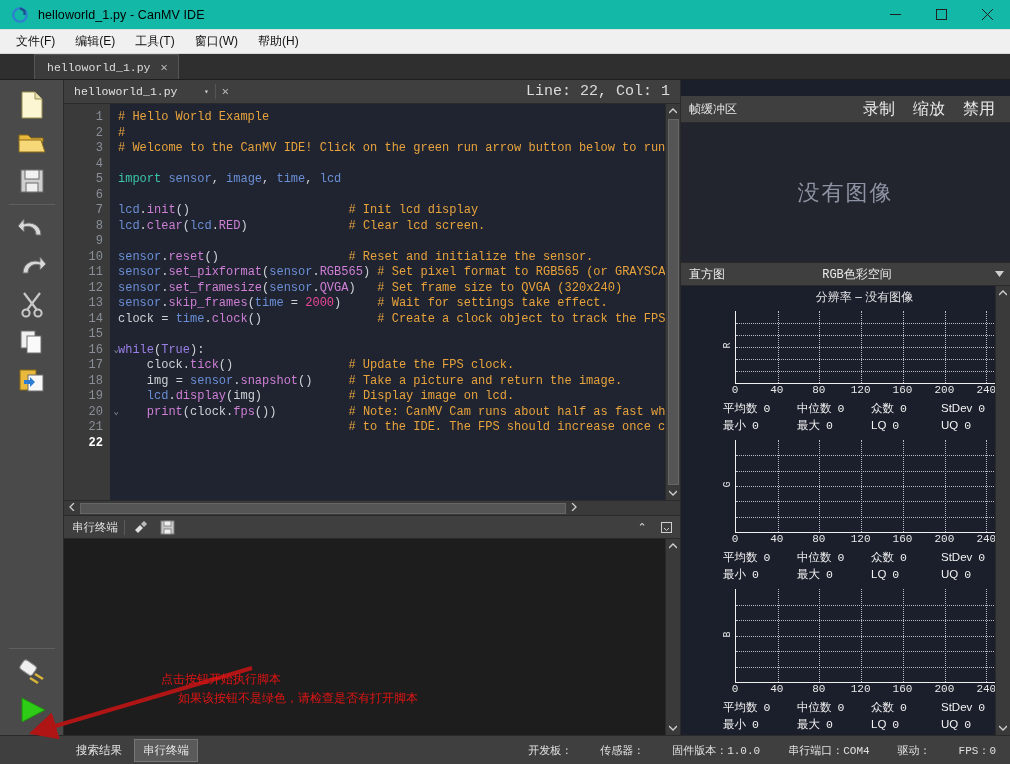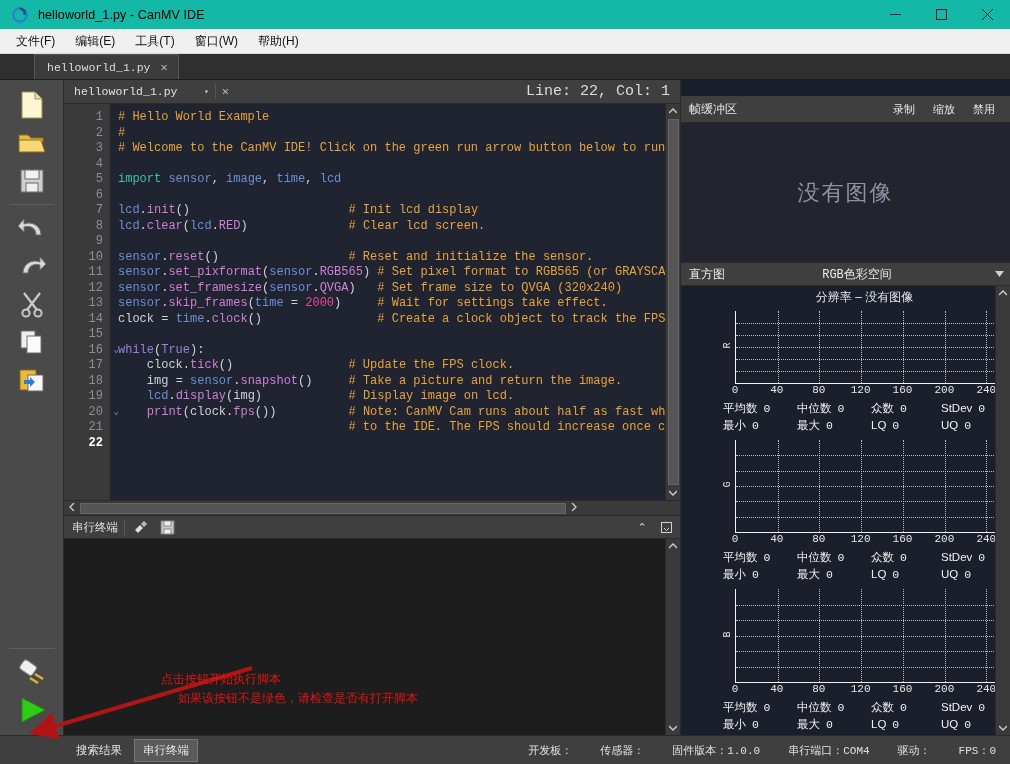--- a/index.html
+++ b/index.html
@@ -138,21 +138,21 @@
 
   
   .right { width: 330px; flex: none; background: #1b1f2b; display: flex; flex-direction: column;
     border-left: 1px solid #2a2a2a; }
   .fb-head {
     height: 26px; background: #3f3f3f; flex: none; display: flex; align-items: center;
     padding: 0 6px 0 8px; gap: 0; margin-top: 16px;
   }
   .fb-title { font-size: 12px; color: #e8e8e8; }
   .fb-btns { margin-left: auto; display: flex; gap: 0; }
-  .fb-btn { font-size: 11px; color: #e8e8e8; padding: 3px 9px; text-align: center; }
+  .fb-btn { font-size: 16px; color: #e8e8e8; padding: 3px 9px; text-align: center; }
   .fb-view {
     flex: none; height: 140px; background: #22242e;
     display: flex; align-items: center; justify-content: center;
     border-top: 1px solid #2a2a2a;
   }
   .fb-noimg { color: #8d93a3; font-size: 22px; letter-spacing: 2px; }
 
   .hist-head {
     height: 24px; background: #3f3f3f; flex: none; display: flex; align-items: center;
     padding: 0 6px 0 8px; border-top: 1px solid #2a2a2a; border-bottom: 1px solid #2a2a2a;

